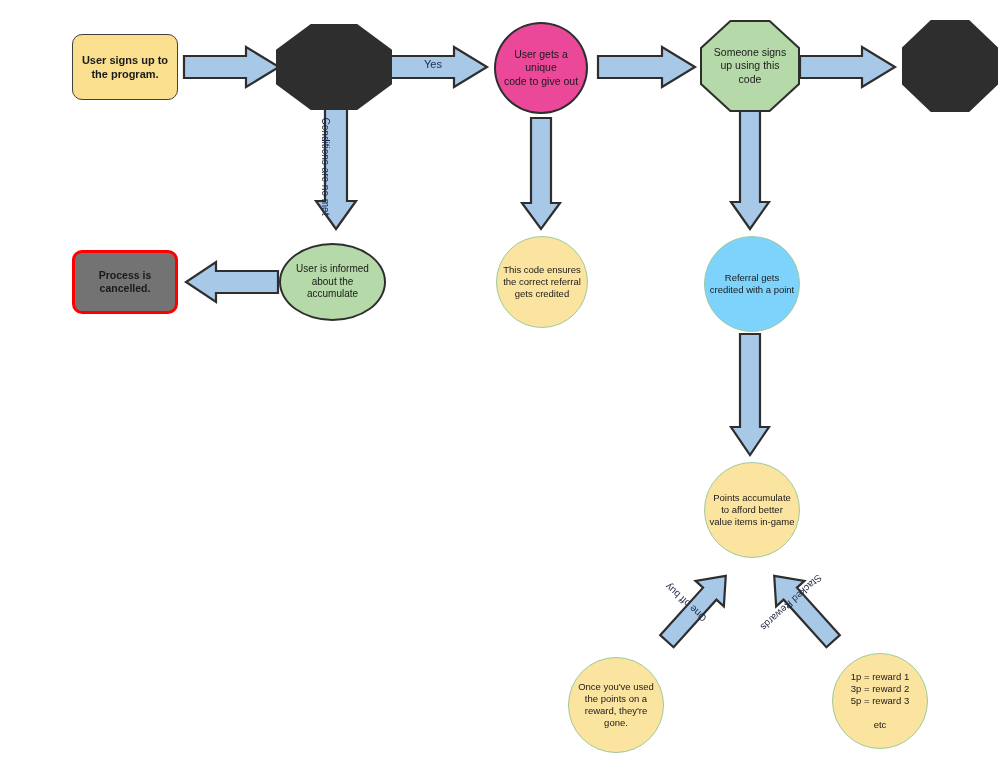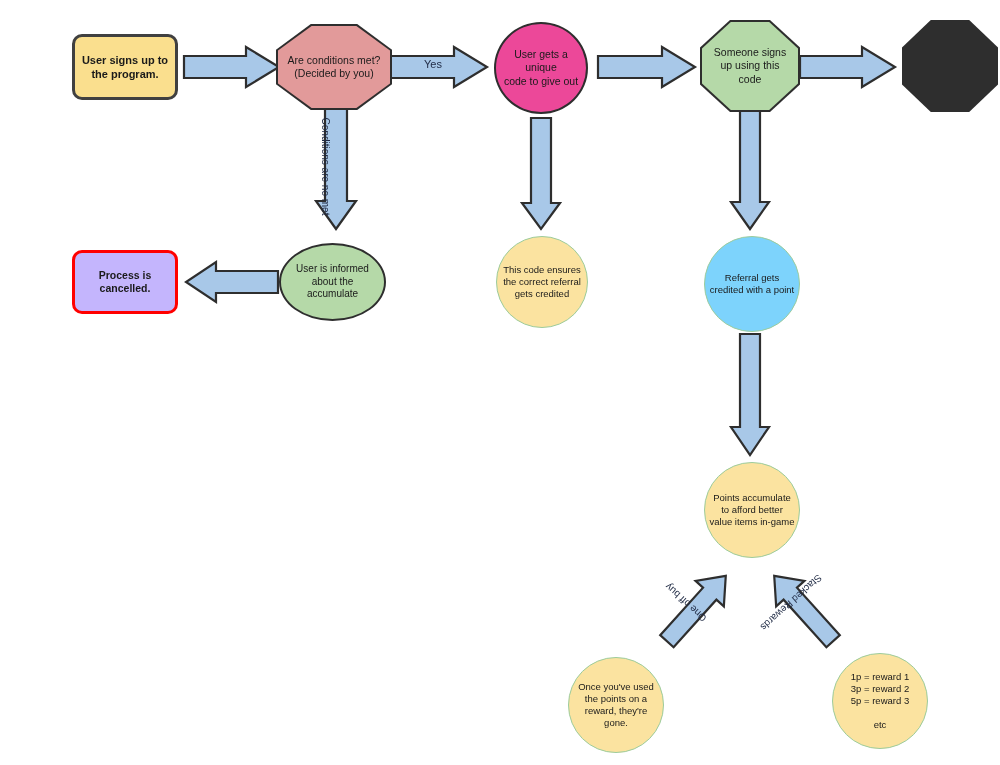--- a/index.html
+++ b/index.html
@@ -31,21 +31,21 @@
   }
   .node .lbl {
     display: block;
     width: 100%;
     padding: 0 4px;
     box-sizing: border-box;
   }
   
   .rrect {
     border-radius: 10px;
-    border: 3px solid #404040;
+    border: 1px solid #404040;
   }
   .rrect.alert {
     border: 3px solid #ff0000;
   }
   .ellipse {
     border-radius: 50%;
     border: 2px solid #2e2e2e;
   }
   .circle {
     border-radius: 50%;
@@ -154,40 +154,36 @@
     </svg>
   </div>
   <div class="arrow-label" style="left:752px; top:597px; font-size:10px; transform:rotate(138deg);">Stacked Rewards</div>
 
   <div class="node rrect" style="left:72px; top:34px; width:106px; height:66px; background:#fadf8e; font-size:11px; font-weight:bold;">
     <span class="lbl">User signs up to
 the program.</span>
   </div>
 
   <div class="octagon-outer" style="left:276px; top:24px; width:116px; height:86px;"></div>
-  <div class="node octagon" style="left:278px; top:26px; width:112px; height:82px; background:#e29a9a; font-size:10.5px;">
-    <span class="lbl">Are conditions met?
-(Decided by you)</span>
-  </div>
 
   <div class="node ellipse" style="left:494px; top:22px; width:94px; height:92px; background:#ec4899; font-size:10.5px;">
     <span class="lbl">User gets a unique
 code to give out</span>
   </div>
 
   <div class="octagon-outer" style="left:700px; top:20px; width:100px; height:92px;"></div>
   <div class="node octagon" style="left:702px; top:22px; width:96px; height:88px; background:#b5d9a8; font-size:10.5px;">
     <span class="lbl">Someone signs
 up using this
 code</span>
   </div>
 
   <div class="octagon-outer" style="left:902px; top:20px; width:96px; height:92px;"></div>
 
-  <div class="node rrect alert" style="left:72px; top:250px; width:106px; height:64px; background:#c4b5fd; font-size:10.5px; font-weight:bold;">
+  <div class="node rrect alert" style="left:72px; top:250px; width:106px; height:64px; background:#737373; font-size:10.5px; font-weight:bold;">
     <span class="lbl">Process is
 cancelled.</span>
   </div>
 
   <div class="node ellipse" style="left:279px; top:243px; width:107px; height:78px; background:#b5d9a8; font-size:10px;">
     <span class="lbl">User is informed
 about the accumulate</span>
   </div>
 
   <div class="node circle" style="left:496px; top:236px; width:92px; height:92px; background:#fbe3a0; font-size:9.5px;">

